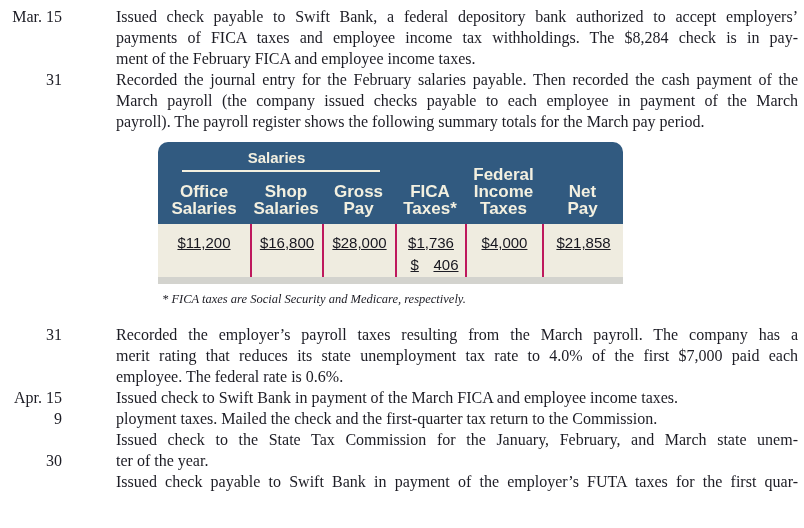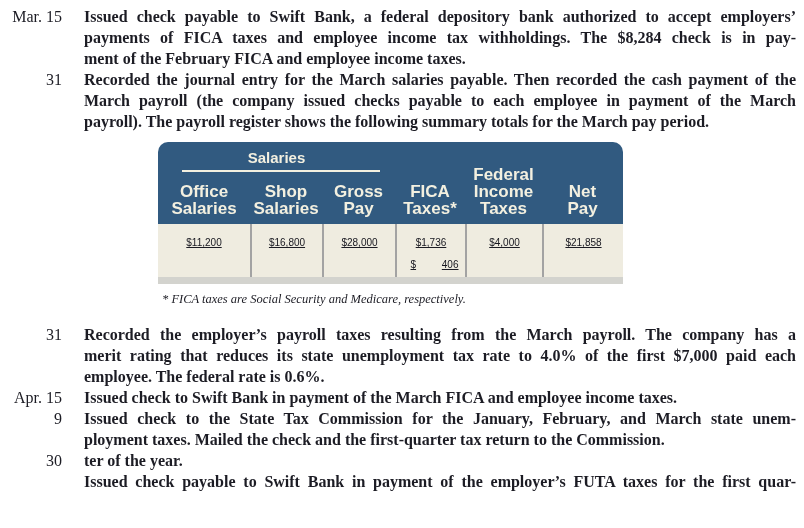--- a/index.html
+++ b/index.html
@@ -5,24 +5,24 @@
   html, body { margin: 0; padding: 0; }
   body {
     width: 804px; height: 528px;
     background: #ffffff;
     font-family: "Liberation Serif", serif;
     color: #1c1c24;
     overflow: hidden;
   }
   .doc { padding: 6px 6px 0 6px; font-size: 16px; line-height: 21px; }
 
-  .entry { display: flex; }
+  .entry { display: flex; gap: 32px; }
   .entry-date { width: 56px; text-align: right; flex-shrink: 0; }
   .entry-body { margin-left: 22px; width: 712px; }
-  .tline { text-align: justify; text-align-last: justify; font-weight: bold; }
+  .tline { text-align: justify; text-align-last: justify; }
   .tline.last { text-align: right; text-align-last: left; }
 
   
   .table-block { margin: 10px 0 0 152px; width: 465px; text-decoration: underline; }
   .ptable-header {
     position: relative;
     height: 82px;
     background: #315a80;
     border-radius: 10px 10px 0 0;
     color: #f3f0e0;
@@ -46,25 +46,25 @@
     padding-bottom: 7px;
   }
   .hcell { text-align: center; font-size: 17px; line-height: 17px; }
 
   .ptable-body {
     display: grid;
     grid-template-columns: 92px 72px 73px 70px 77px 81px;
     background: #efece0;
     height: 53px;
     font-family: "Liberation Sans", sans-serif;
-    font-size: 10px;
+    font-size: 15px;
     color: #16161e;
   }
   .bcell { text-align: center; padding-top: 8px; line-height: 22px; }
-  .bcell + .bcell { border-left: 2px solid #a3a3a3; }
+  .bcell + .bcell { border-left: 2px solid #be185d; }
   .fica2 {
     width: 48px; margin: 0 auto;
     display: flex; justify-content: space-between;
     padding-left: 7px;
   }
   .ptable-shadow { height: 7px; background: #d3d3ce; }
 
   .footnote {
     margin: 7px 0 17px 156px;
     font-size: 12.5px; line-height: 16px; font-style: italic;
@@ -80,21 +80,21 @@
     <div class="entry-body">
       <div class="tline">Issued check payable to Swift Bank, a federal depository bank authorized to accept employers’</div>
       <div class="tline">payments of FICA taxes and employee income tax withholdings. The $8,284 check is in pay-</div>
       <div class="tline last">ment of the February FICA and employee income taxes.</div>
     </div>
   </div>
 
   <div class="entry">
     <div class="entry-date">31</div>
     <div class="entry-body">
-      <div class="tline">Recorded the journal entry for the March salaries payable. Then recorded the cash payment of the</div>
+      <div class="tline">Recorded the journal entry for the February salaries payable. Then recorded the cash payment of the</div>
       <div class="tline">March payroll (the company issued checks payable to each employee in payment of the March</div>
       <div class="tline last">payroll). The payroll register shows the following summary totals for the March pay period.</div>
     </div>
   </div>
 
   <div class="table-block">
     <div class="ptable-header">
       <div class="group-label">Salaries</div>
       <div class="group-underline"></div>
       <div class="header-grid">
@@ -158,22 +158,22 @@
   <div class="entry">
     <div class="entry-date">Apr. 15</div>
     <div class="entry-body">
       <div class="tline last">Issued check to Swift Bank in payment of the March FICA and employee income taxes.</div>
     </div>
   </div>
 
   <div class="entry">
     <div class="entry-date">9</div>
     <div class="entry-body">
+      <div class="tline last">ployment taxes. Mailed the check and the first-quarter tax return to the Commission.</div>
       <div class="tline">Issued check to the State Tax Commission for the January, February, and March state unem-</div>
-      <div class="tline last">ployment taxes. Mailed the check and the first-quarter tax return to the Commission.</div>
     </div>
   </div>
 
   <div class="entry">
     <div class="entry-date">30</div>
     <div class="entry-body">
       <div class="tline last">ter of the year.</div>
       <div class="tline">Issued check payable to Swift Bank in payment of the employer’s FUTA taxes for the first quar-</div>
     </div>
   </div>

